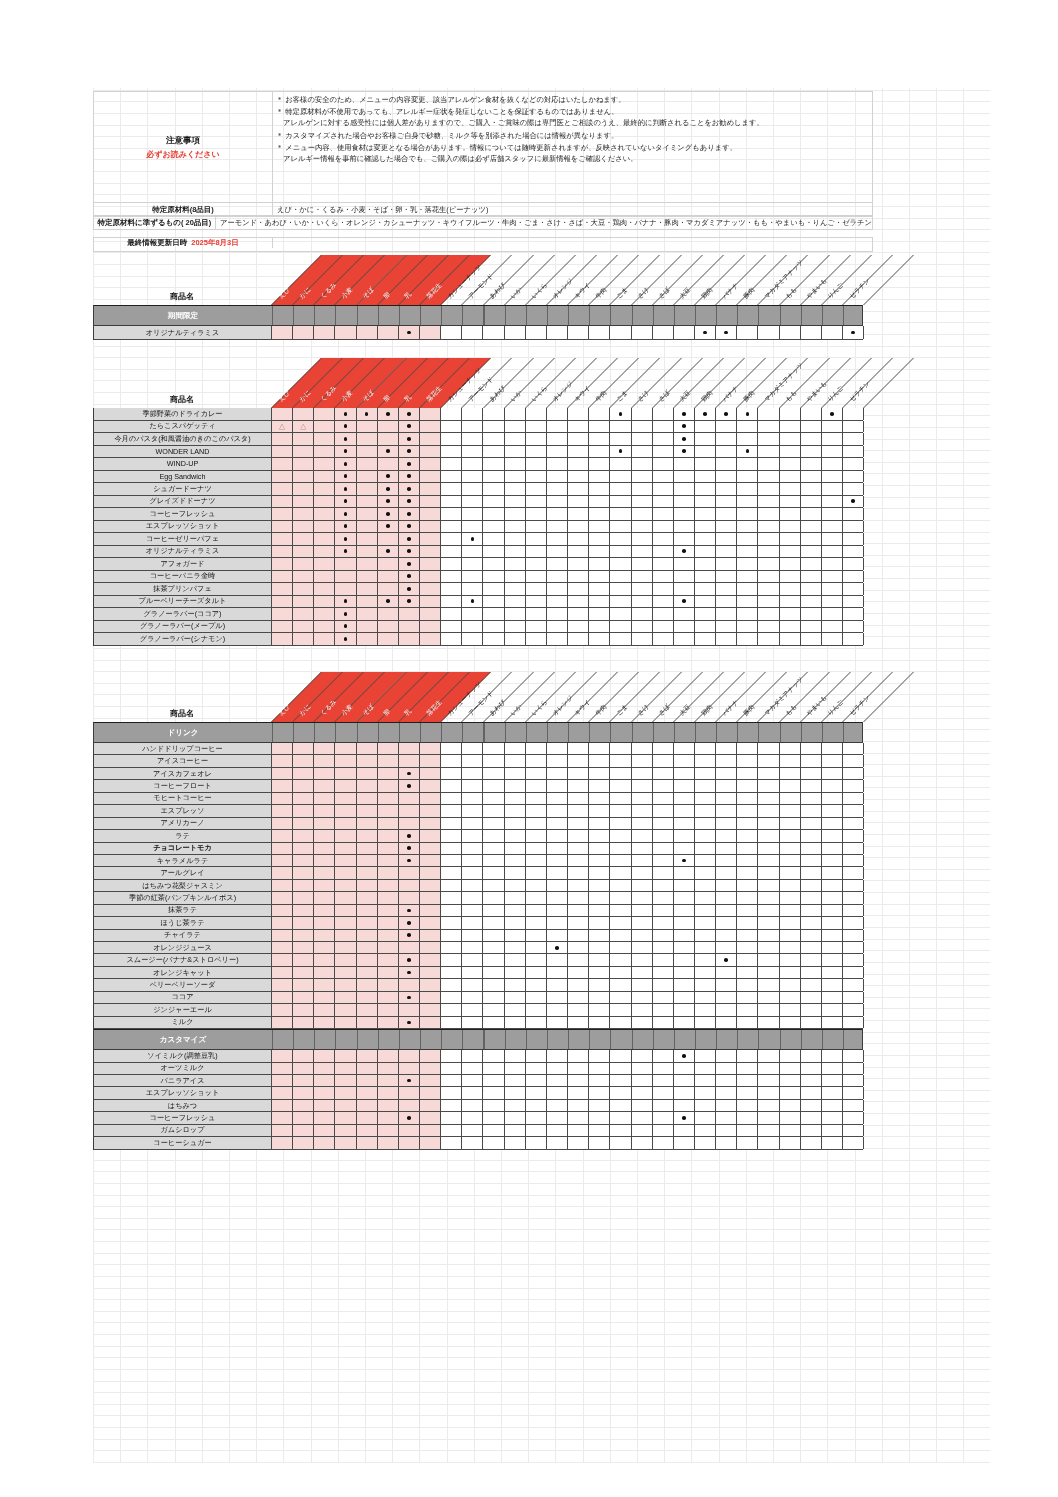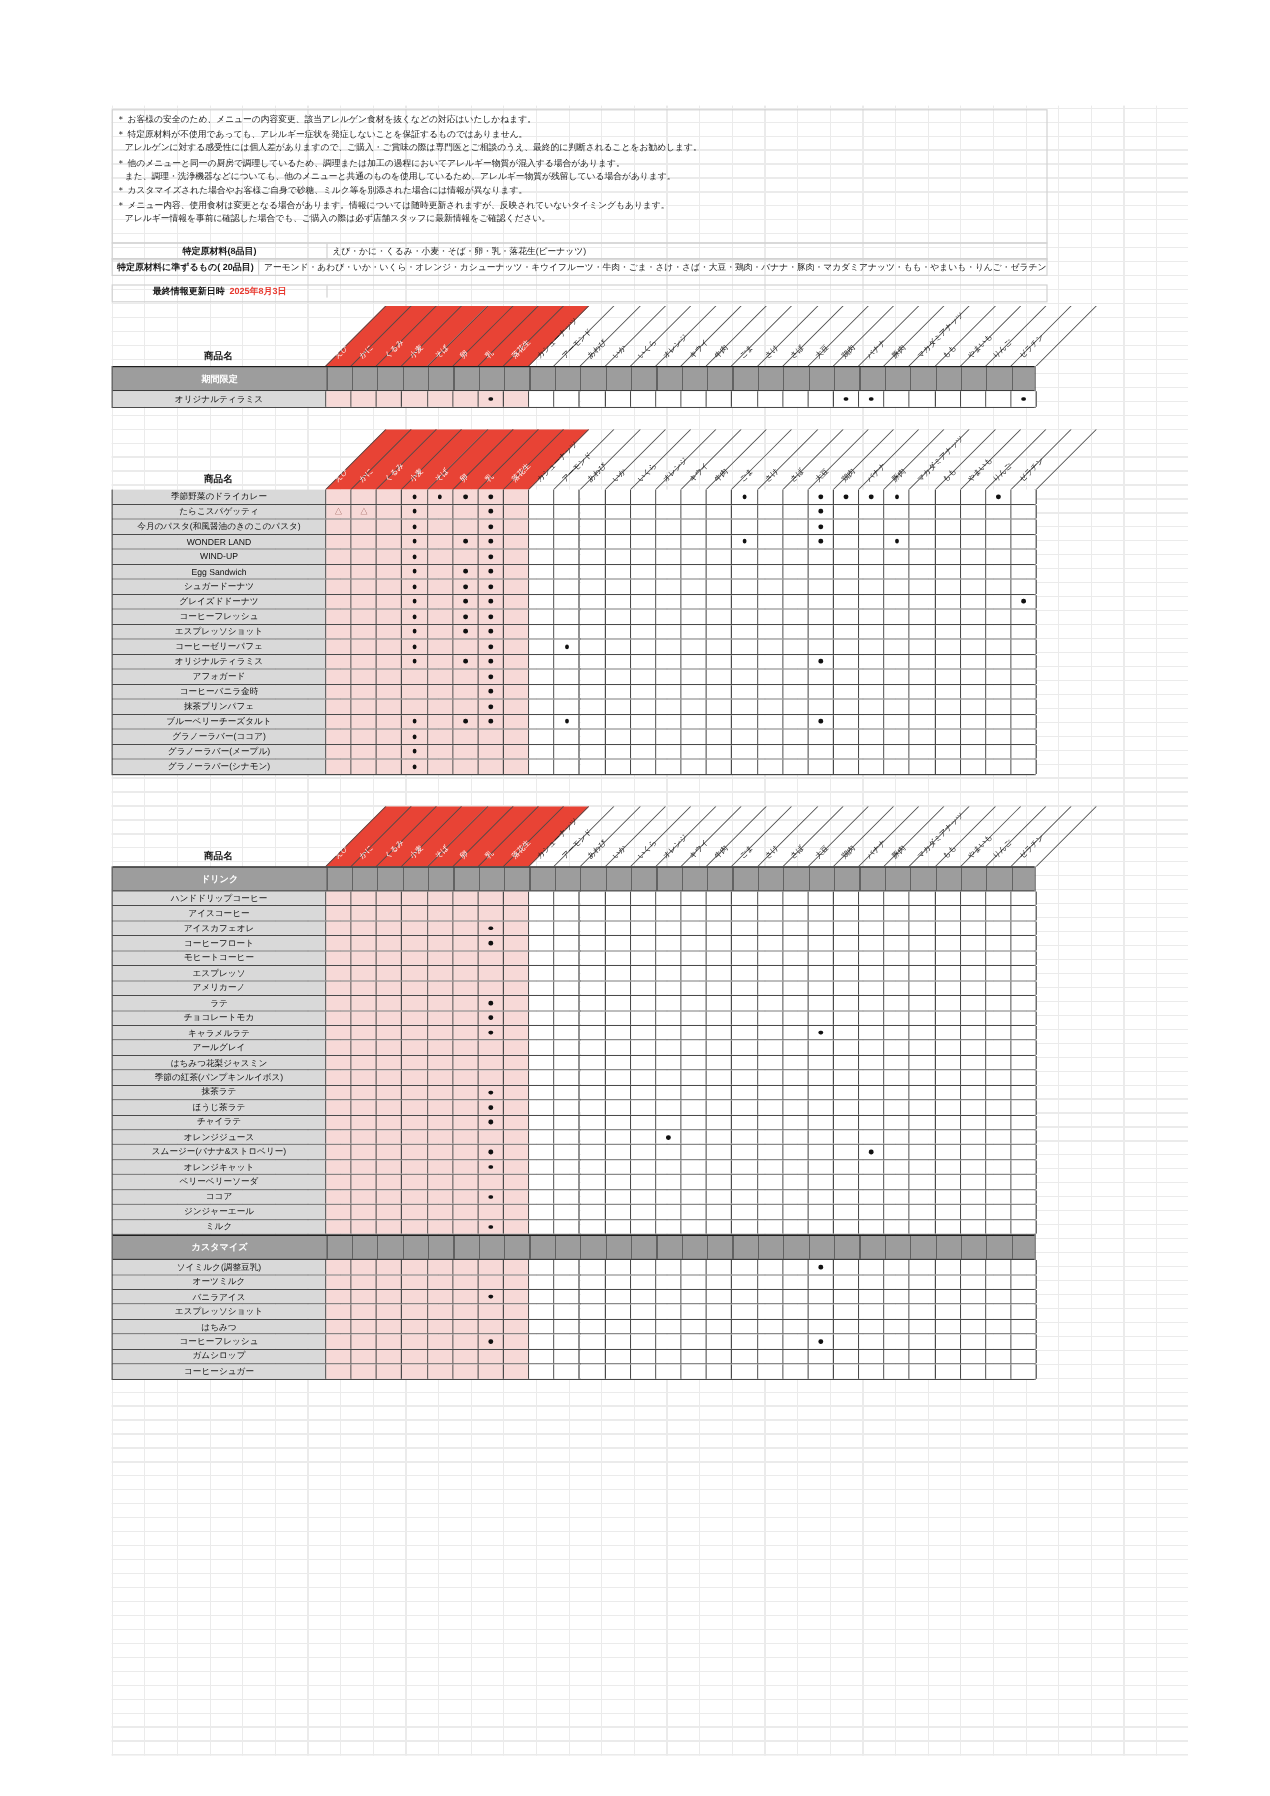--- a/index.html
+++ b/index.html
@@ -57,31 +57,31 @@
   .dot{width:3.6px;height:3.6px;border-radius:50%;background:#111;}
   .tri{font-size:7px;line-height:1;color:#8a4a42;}
 </style>
 </head>
 <body>
 
 <div class="page">
   <div class="sheet-grid"></div>
 
   <div class="notice-wrap">
+    <div class="notice-label">
+      <div class="notice-title">注意事項</div>
+      <div class="notice-sub">必ずお読みください</div>
+    </div>
     <div class="notice-lines" id="notice-lines">
         <div class="ngroup">
           <div class="nline">＊ お客様の安全のため、メニューの内容変更、該当アレルゲン食材を抜くなどの対応はいたしかねます。</div>
         </div>
         <div class="ngroup">
           <div class="nline">＊ 特定原材料が不使用であっても、アレルギー症状を発症しないことを保証するものではありません。</div>
           <div class="nline cont">アレルゲンに対する感受性には個人差がありますので、ご購入・ご賞味の際は専門医とご相談のうえ、最終的に判断されることをお勧めします。</div>
-        </div>
-        <div class="ngroup">
-          <div class="nline">＊ 他のメニューと同一の厨房で調理しているため、調理または加工の過程においてアレルギー物質が混入する場合があります。</div>
-          <div class="nline cont">また、調理・洗浄機器などについても、他のメニューと共通のものを使用しているため、アレルギー物質が残留している場合があります。</div>
         </div>
         <div class="ngroup">
           <div class="nline">＊ カスタマイズされた場合やお客様ご自身で砂糖、ミルク等を別添された場合には情報が異なります。</div>
         </div>
         <div class="ngroup">
           <div class="nline">＊ メニュー内容、使用食材は変更となる場合があります。情報については随時更新されますが、反映されていないタイミングもあります。</div>
           <div class="nline cont">アレルギー情報を事前に確認した場合でも、ご購入の際は必ず店舗スタッフに最新情報をご確認ください。</div>
         </div>
       </div>
   </div>
@@ -1295,21 +1295,21 @@
             <div class="cell" style="left: 579.85px;"></div>
             <div class="cell" style="left: 601px;"></div>
             <div class="cell" style="left: 622.15px;"></div>
             <div class="cell" style="left: 643.3px;"></div>
             <div class="cell" style="left: 664.45px;"></div>
             <div class="cell" style="left: 685.6px;"></div>
             <div class="cell" style="left: 706.75px;"></div>
             <div class="cell" style="left: 727.9px;"></div>
             <div class="cell" style="left: 749.05px;"></div>
           </div>
-          <div class="row" style="height: 12.45px;">
+          <div class="row" style="height: 12.45px; font-weight: bold;">
             <div class="rlabel">チョコレートモカ</div>
             <div class="cell pink" style="left: 178px;"></div>
             <div class="cell pink" style="left: 199.15px;"></div>
             <div class="cell pink" style="left: 220.3px;"></div>
             <div class="cell pink" style="left: 241.45px;"></div>
             <div class="cell pink" style="left: 262.6px;"></div>
             <div class="cell pink" style="left: 283.75px;"></div>
             <div class="cell pink" style="left: 304.9px;">
               <div class="dot"></div>
             </div>

